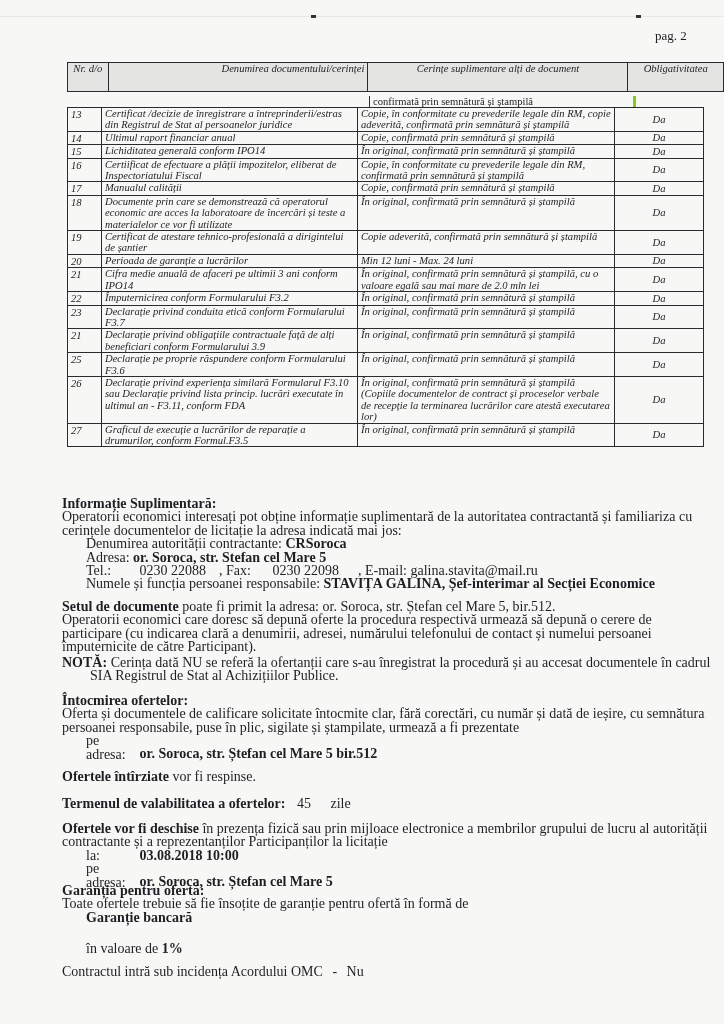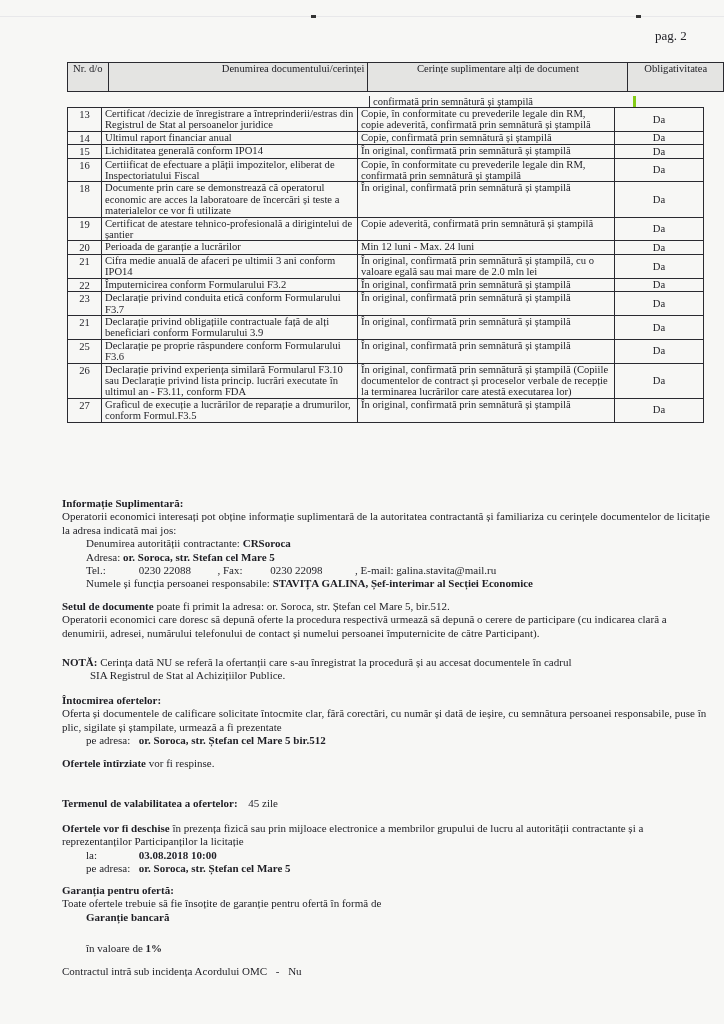--- a/index.html
+++ b/index.html
@@ -7,35 +7,35 @@
     width: 724px; height: 1024px; overflow: hidden;
     background: #f7f7f5;
     font-family: "Liberation Serif", "DejaVu Serif", serif;
     color: #1e1e24;
     position: relative;
   }
   .topline { position: absolute; top: 16px; left: 0; right: 0; height: 1px; background: #e8e8ea; }
   .tick { position: absolute; top: 15px; width: 5px; height: 3px; background: #333; }
   .pag { position: absolute; top: 28px; left: 655px; font-size: 13px; }
 
-  table.grid { border-collapse: collapse; position: absolute; left: 67px; table-layout: fixed; }
+  table.grid { border-collapse: collapse; position: absolute; left: 67px; table-layout: fixed; font-style: italic; }
   table.grid td, table.grid th {
     border: 1px solid #2a2a30;
     font-size: 10.6px; line-height: 11.4px;
     padding: 0 3px; vertical-align: top; font-weight: normal;
   }
   .hdr { top: 62px; }
   .hdr th { height: 28px; vertical-align: middle; background: #e4e4e2; font-weight: bold; font-size: 10.8px; }
   .c1 { width: 34px; } .c2 { width: 256px; text-align: right; } .c3 { width: 257px; } .c4 { width: 89px; }
   .cont { position: absolute; top: 96px; left: 369px; width: 257px; height: 11px; font-size: 10.6px; line-height: 11px; padding: 0 3px;
           border-left: 1px solid #2a2a30; border-right: 3px solid #84cc16; }
   .body { top: 107px; }
-  .body td.n { text-align: center; padding-top: 1px; }
+  .body td.n { text-align: left; padding-top: 1px; }
   .body td.o { text-align: center; vertical-align: middle; }
-  .section { position: absolute; left: 62px; font-size: 11px; line-height: 13.4px; width: 650px; }
+  .section { position: absolute; left: 62px; font-size: 14px; line-height: 13.4px; width: 650px; }
   .b { font-weight: bold; }
   .ind { padding-left: 24px; }
   .ind2 { padding-left: 28px; }
   .tab { display: inline-block; }
 </style>
 </head>
 <body>
 
 <div class="topline"></div>
 <div class="tick" style="left:311px"></div>
@@ -82,20 +82,26 @@
         <td>În original, confirmată prin semnătură și ștampilă</td>
         <td class="o">Da</td>
       </tr>
       <tr>
         <td class="n">16</td>
         <td>Certiificat de efectuare a plății impozitelor, eliberat de Inspectoriatului Fiscal</td>
         <td>Copie, în conformitate cu prevederile legale din RM, confirmată prin semnătură și ștampilă</td>
         <td class="o">Da</td>
       </tr>
       <tr>
+        <td class="n">17</td>
+        <td>Manualul calității</td>
+        <td>Copie, confirmată prin semnătură și ștampilă</td>
+        <td class="o">Da</td>
+      </tr>
+      <tr>
         <td class="n">18</td>
         <td>Documente prin care se demonstrează că operatorul economic are acces la laboratoare de încercări și teste a materialelor ce vor fi utilizate</td>
         <td>În original, confirmată prin semnătură și ștampilă</td>
         <td class="o">Da</td>
       </tr>
       <tr>
         <td class="n">19</td>
         <td>Certificat de atestare tehnico-profesională a dirigintelui de șantier</td>
         <td>Copie adeverită, confirmată prin semnătură și ștampilă</td>
         <td class="o">Da</td>
@@ -201,21 +207,21 @@
   </div>
   <div style="margin-top:9px">
     <span class="b">Ofertele întîrziate</span>
     <span>vor fi respinse.</span>
   </div>
 </div>
 
 <div class="section" style="top:797px">
   <span class="b">Termenul de valabilitatea a ofertelor:</span>
   <span style="margin-left:8px">45</span>
-  <span style="margin-left:0">zile</span>
+  <span style="margin-left:16px">zile</span>
 </div>
 
 <div class="section" style="top:822px">
   <div>
     <span class="b">Ofertele vor fi deschise</span>
     <span>în prezența fizică sau prin mijloace electronice a membrilor grupului de lucru al autorității contractante și a reprezentanților Participanților la licitație</span>
   </div>
   <div class="ind">
     <span class="tab" style="width:50px">la:</span>
     <span class="b">03.08.2018 10:00</span>

